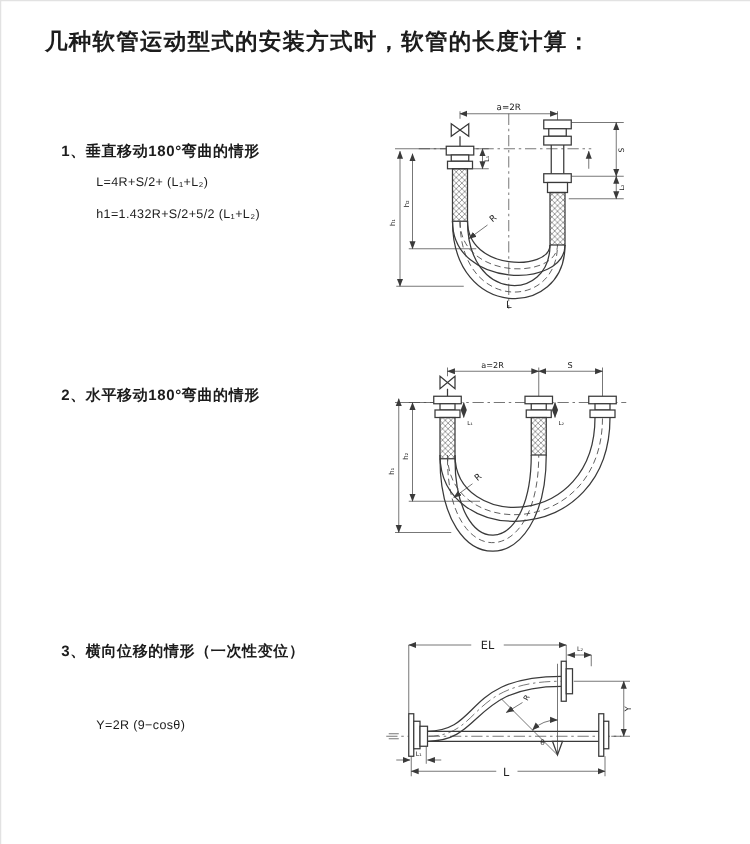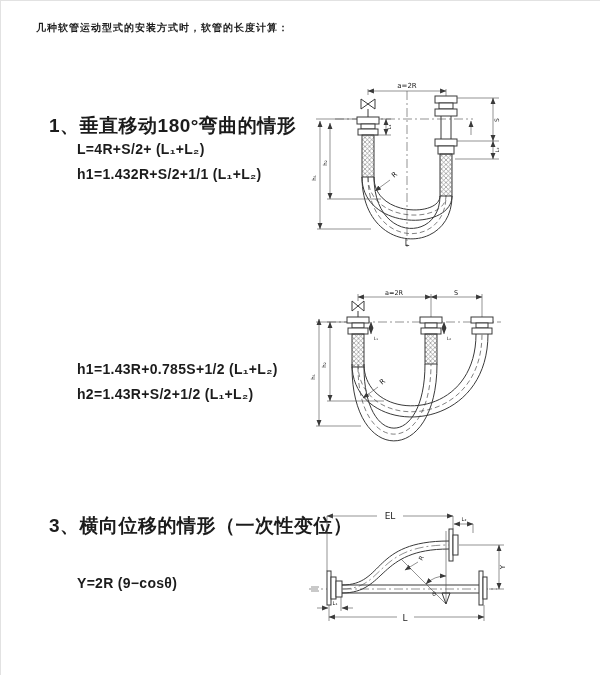--- a/index.html
+++ b/index.html
@@ -8,30 +8,30 @@
     width:600px;height:675px;
     margin:0 auto;
     background:#ffffff;
     border:1px solid #e2e2e2;
     overflow:hidden;
     font-family:"Liberation Sans","DejaVu Sans",sans-serif;
     color:#1c1c1c;
   }
   .title{
     position:absolute;left:35px;top:20px;
-    font-size:10px;font-weight:bold;letter-spacing:1px;
+    font-size:18px;font-weight:bold;letter-spacing:1px;
   }
   .sec-heading{
     position:absolute;left:48px;
-    font-size:19px;font-weight:bold;letter-spacing:0.5px;
+    font-size:12px;font-weight:bold;letter-spacing:0.5px;
     white-space:nowrap;
   }
   .formula{
     position:absolute;left:76px;
-    font-size:14px;font-weight:700;letter-spacing:0.3px;
+    font-size:10px;font-weight:400;letter-spacing:0.3px;
     white-space:nowrap;
     text-align:center;
   }
   svg{position:absolute;overflow:visible;}
   svg text{font-family:"DejaVu Sans","Liberation Sans",sans-serif;fill:#222;}
   .dw{stroke:#3a3a3a;stroke-width:1;fill:none;}        
   .dwf{stroke:#3a3a3a;stroke-width:1;fill:#ffffff;}    
   .dim{stroke:#4a4a4a;stroke-width:0.6;fill:none;}     
   .cl{stroke:#4a4a4a;stroke-width:0.6;fill:none;stroke-dasharray:9 3 2 3;} 
   .dash{stroke:#4a4a4a;stroke-width:0.7;fill:none;stroke-dasharray:5 3;}
@@ -50,24 +50,23 @@
       <pattern id="xh" width="4.5" height="4.5" patternUnits="userSpaceOnUse">
         <path d="M0,4.5 L4.5,0 M0,0 L4.5,4.5" stroke="#7a7a7a" stroke-width="0.6"></path>
       </pattern>
     </defs>
   </svg>
 
   <div class="title">几种软管运动型式的安装方式时，软管的长度计算：</div>
 
   <div class="sec-heading" style="top:112px;">1、垂直移动180°弯曲的情形</div>
   <div class="formula" style="top:140px;">L=4R+S/2+ (L₁+L₂)</div>
-  <div class="formula" style="top:165px;">h1=1.432R+S/2+1/1 (L₁+L₂)</div>
-
-  <div class="formula" style="top:360px;">h1=1.43R+0.785S+1/2 (L₁+L₂)</div>
-  <div class="formula" style="top:385px;">h2=1.43R+S/2+1/2 (L₁+L₂)</div>
+  <div class="formula" style="top:165px;">h1=1.432R+S/2+5/2 (L₁+L₂)</div>
+
+  <div class="sec-heading" style="top:307px;">2、水平移动180°弯曲的情形</div>
 
   <div class="sec-heading" style="top:500px;margin-top:12px;">3、横向位移的情形（一次性变位）</div>
   <div class="formula" style="top:574px;">Y=2R (9−cosθ)</div>
 
   <svg style="left:310px;top:78px;" width="280" height="175" viewBox="0 0 280 175">
 
     <g>
       <line class="dim" x1="57" y1="10" x2="57" y2="16"></line>
       <line class="dim" x1="135" y1="10" x2="135" y2="17"></line>
       <line class="dim" x1="57" y1="12" x2="135" y2="12" marker-start="url(#arr)" marker-end="url(#arr)"></line>

